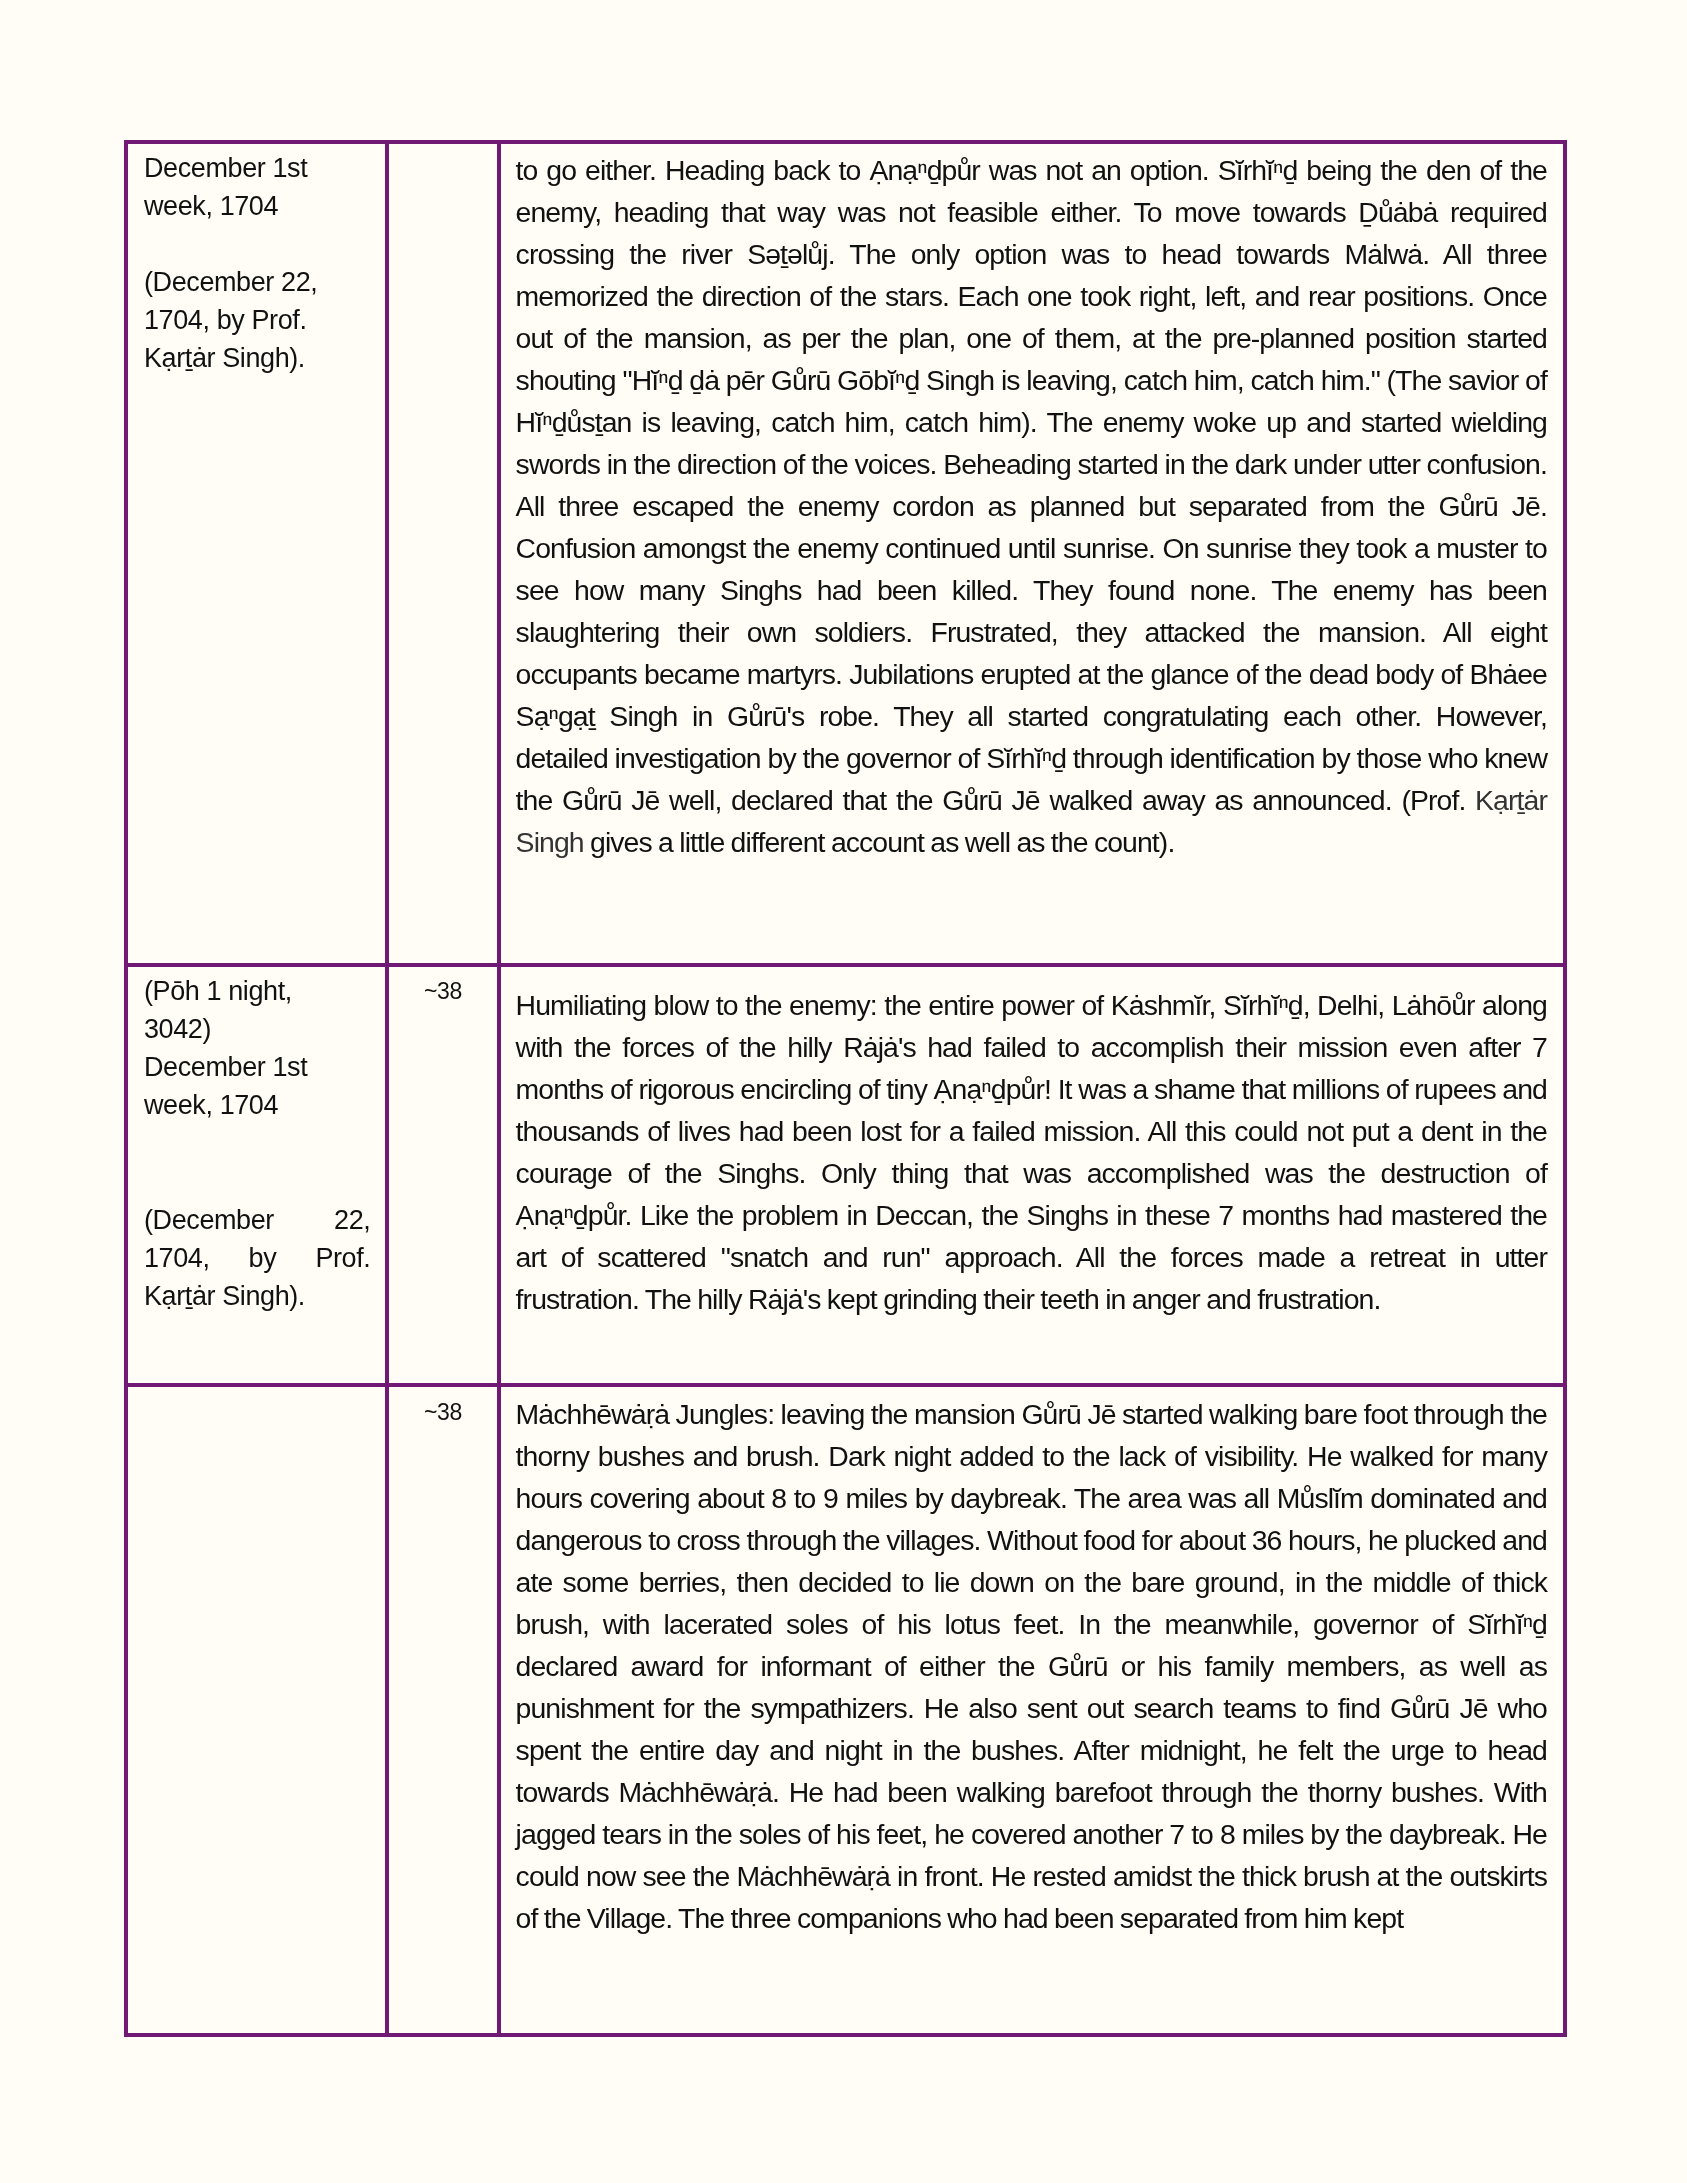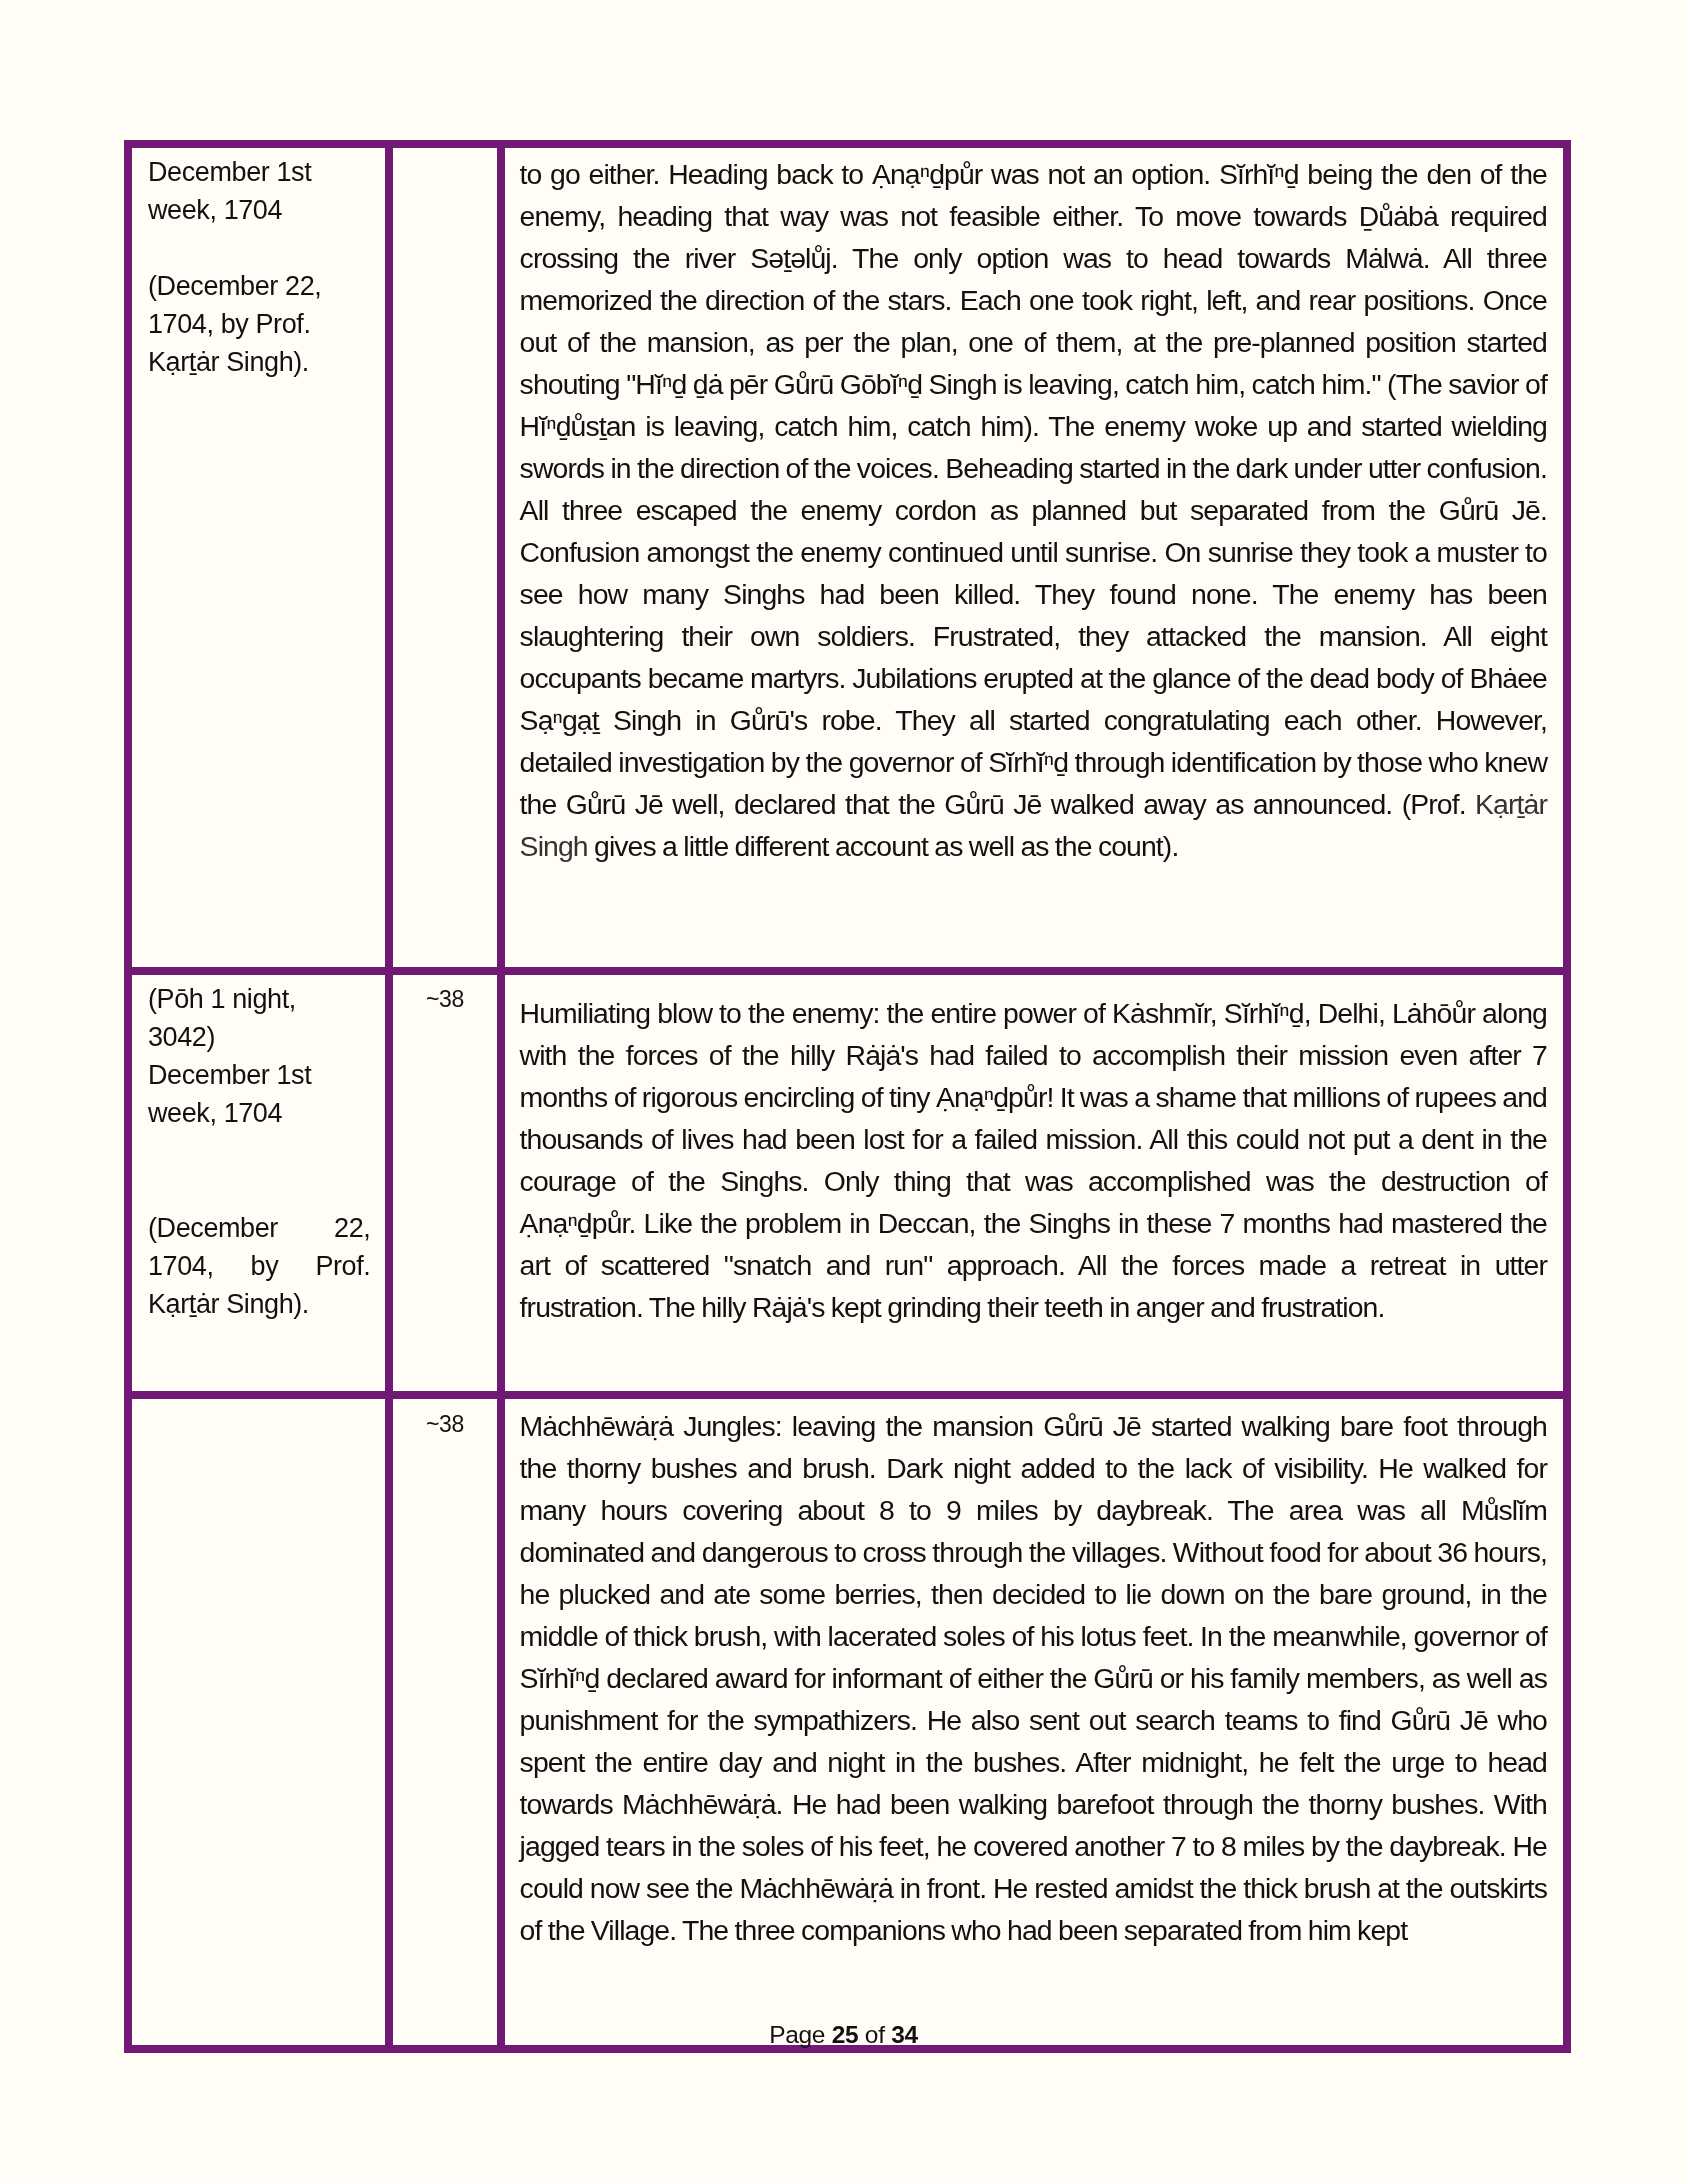--- a/index.html
+++ b/index.html
@@ -23,21 +23,21 @@
     }
     table.chron {
       position: absolute;
       left: 124px;
       top: 140px;
       width: 1440px;
       border-collapse: collapse;
       table-layout: fixed;
     }
     table.chron td {
-      border: 8px solid #701a75;
+      border: 4px solid #701a75;
       vertical-align: top;
       padding: 0;
     }
     col.c-date { width: 261px; }
     col.c-age  { width: 112px; }
     col.c-text { width: 1066px; }
 
     .cell-date {
       padding: 5.3px 14.6px 0 16px !important;
       font-size: 27px;
@@ -136,21 +136,15 @@
         <td class="cell-age">
           <span>~38</span>
         </td>
         <td class="cell-text">
           <span class="heading-u">Mȧchhēwȧṛȧ Jungles:</span><span> leaving the mansion Gůrū Jē started walking bare foot through the thorny bushes and brush. Dark night added to the lack of visibility. He walked for many hours covering about 8 to 9 miles by daybreak. The area was all Můslĭm dominated and dangerous to cross through the villages. Without food for about 36 hours, he plucked and ate some berries, then decided to lie down on the bare ground, in the middle of thick brush, with lacerated soles of his lotus feet. In the meanwhile, governor of Sĭrhĭⁿḏ declared award for informant of either the Gůrū or his family members, as well as punishment for the sympathizers. He also sent out search teams to find Gůrū Jē who spent the entire day and night in the bushes. After midnight, he felt the urge to head towards Mȧ</span><span class="heading-u">chh</span><span>ēwȧṛȧ. He had been walking barefoot through the thorny bushes. With jagged tears in the soles of his feet, he covered another 7 to 8 miles by the daybreak. He could now see the Mȧ</span><span class="heading-u">chh</span><span>ēwȧṛȧ in front. He rested amidst the thick brush at the outskirts of the Village. The three companions who had been separated from him kept</span>
         </td>
       </tr>
     </tbody>
   </table>
 
-  <div class="footer">
-    <span>Page</span>
-    <b>25</b>
-    <span>of</span>
-    <b>34</b>
-  </div>
 
 </div>
 
 
 </body></html>

